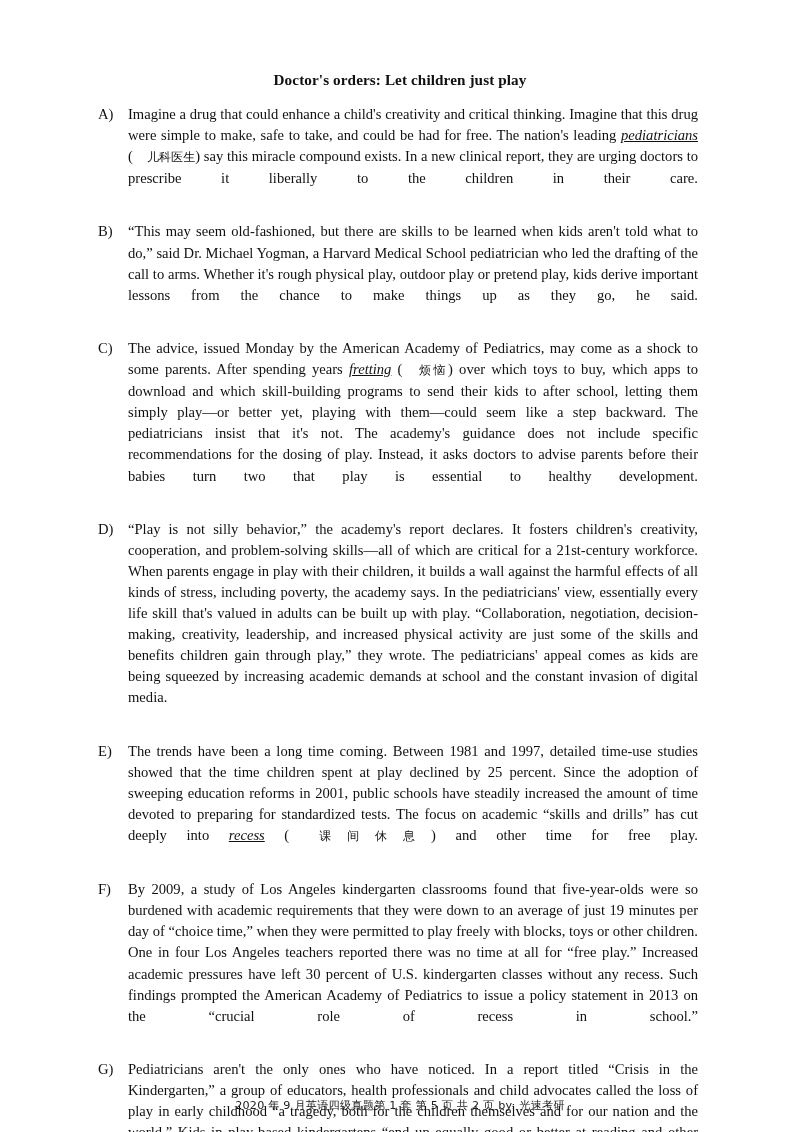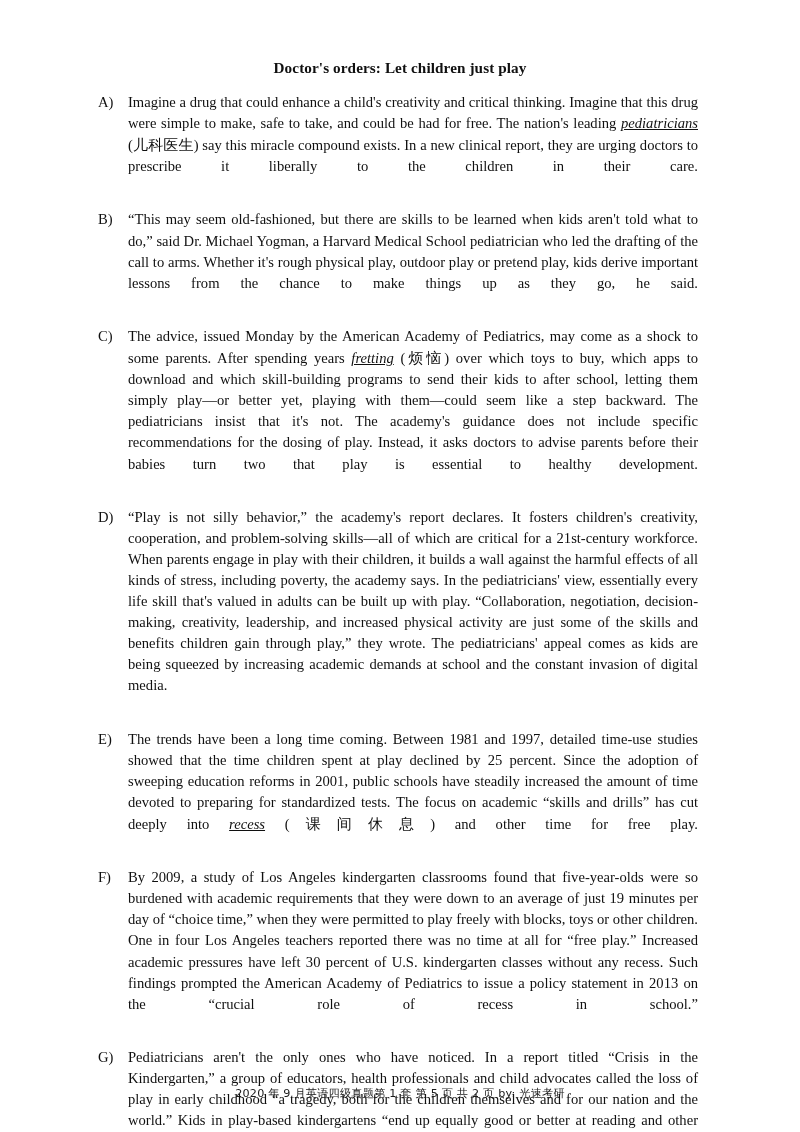--- a/index.html
+++ b/index.html
@@ -20,21 +20,21 @@
     height: 1132px;
     box-sizing: border-box;
     padding: 0;
     position: relative;
   }
   .doc-title {
     text-align: center;
     font-weight: bold;
     font-size: 15.2px;
     line-height: 20px;
-    margin: 0;
+    margin: 12px;
     padding-top: 58px;
     letter-spacing: 0.1px;
   }
   .body-block {
     margin-top: 14px;
     padding-left: 98px;
     padding-right: 102px;
   }
   .para {
     position: relative;
@@ -65,23 +65,24 @@
   .para .ptext::after {
     content: "";
     display: inline-block;
     width: 100%;
   }
   i, .it {
     font-style: italic;
     text-decoration: underline;
   }
   .cn {
-    font-family: Liberation Sans, sans-serif;
-    font-size: 15px;
+    font-family: Liberation Serif, serif;
+    font-size: 12px;
     font-style: normal;
+    margin-left: 14px;
   }
   .footer {
     position: absolute;
     left: 0;
     right: 0;
     bottom: 30px;
     text-align: center;
     font-size: 11.6px;
     line-height: 16px;
     color: #1a1a1a;

